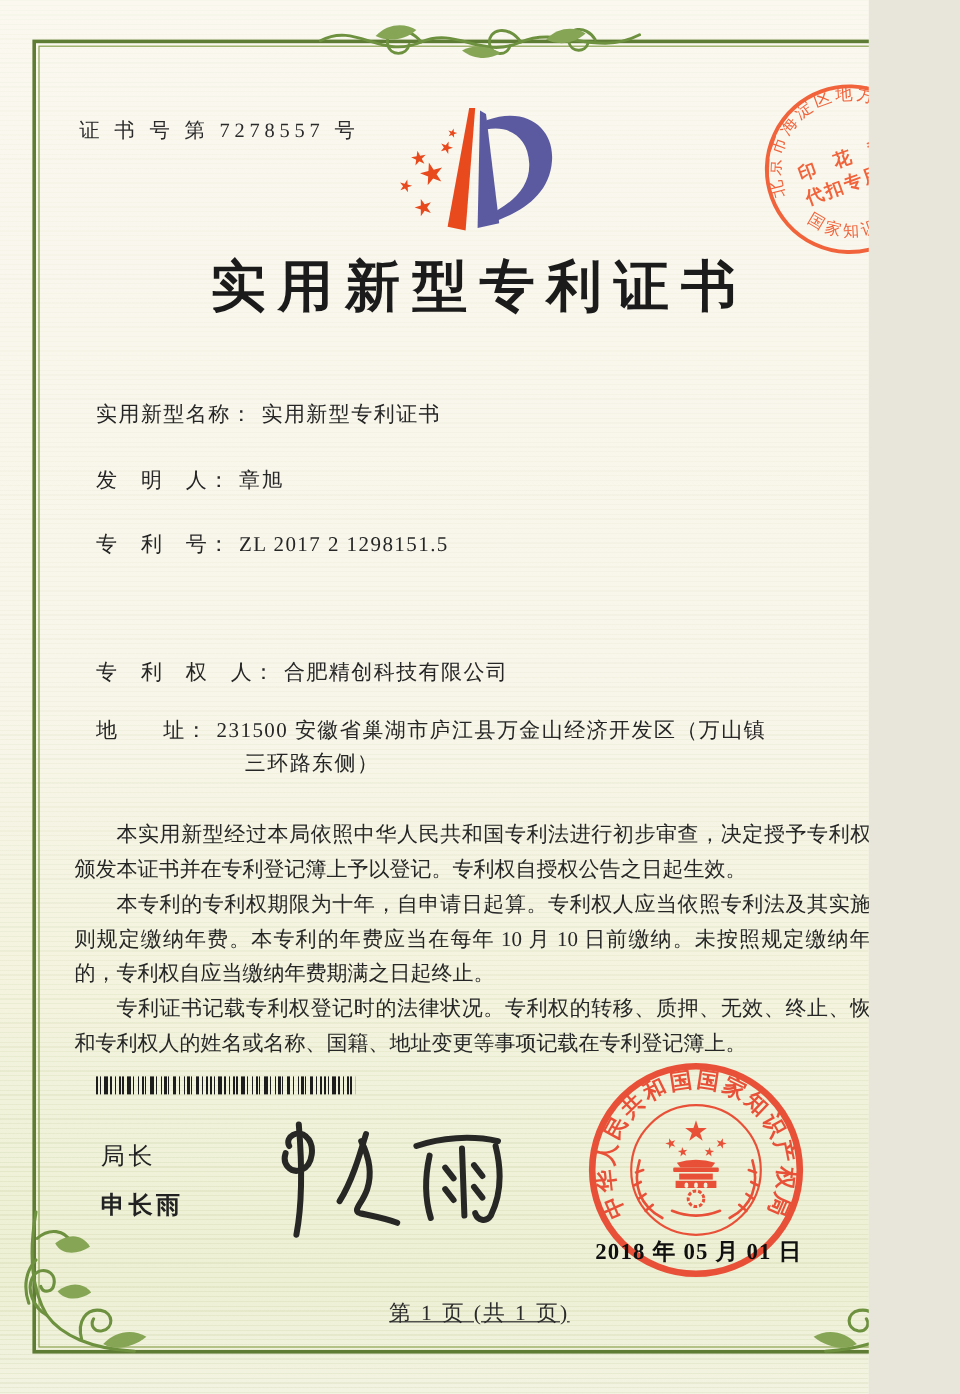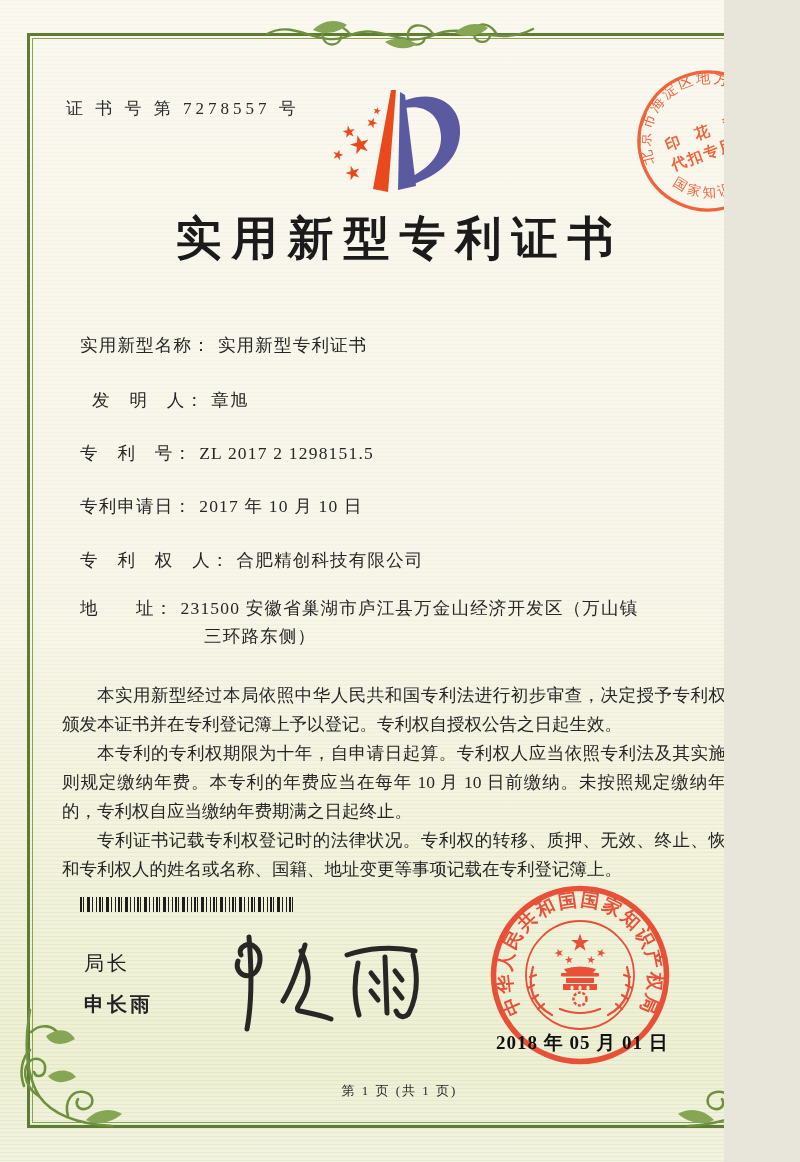--- a/index.html
+++ b/index.html
@@ -25,21 +25,21 @@
   .addr2{left:168px;font-size:17.5px;letter-spacing:1.2px;color:#262626;margin-left:36px;}
   .grant2{position:absolute;left:388px;top:0;white-space:nowrap;}
   .paras{left:62px;top:681px;width:682px;font-size:17.5px;line-height:29px;text-align:justify;color:#262626;}
   .paras p{margin:0;text-indent:2em;}
   .barcode{left:80px;top:897px;width:216px;height:15px;
     background:repeating-linear-gradient(90deg,#1d1d1d 0 2px,transparent 2px 3px,#1d1d1d 3px 4px,
       transparent 4px 7px,#1d1d1d 7px 10px,transparent 10px 12px,#1d1d1d 12px 13px,transparent 13px 16px,
       #1d1d1d 16px 17px,transparent 17px 19px);}
   .signer{left:84px;font-size:20px;letter-spacing:3px;color:#222;}
   .sealdate{left:496px;top:1030px;font-size:19px;letter-spacing:1px;color:#101010;font-weight:600;}
-  .footer{left:27px;top:1082px;width:745px;text-align:center;font-size:13px;letter-spacing:2px;color:#2b2b2b;}
+  .footer{left:27px;top:1082px;width:745px;text-align:center;font-size:18px;letter-spacing:2px;color:#2b2b2b;text-decoration:underline;}
   svg{display:block;}
 </style>
 </head>
 <body>
 
 <div class="page">
 
   <div class="frame"></div>
 
   <svg class="abs" style="left:265px;top:8px;" width="270" height="58" viewBox="0 0 270 58">
@@ -125,28 +125,25 @@
       <use href="#st" transform="translate(16,75) scale(5.5) rotate(15)"></use>
       <use href="#st" transform="translate(31,93) scale(7.5) rotate(-18)"></use>
     </g>
   </svg>
 
   <div class="abs title">实用新型专利证书</div>
 
   <div class="abs row" style="top:333px;">
     <span>实用新型名称：</span><span class="val">实用新型专利证书</span>
   </div>
-  <div class="abs row" style="top:388px;margin-left:12px;">
+  <div class="abs row" style="top:388px;">
     <span>发　明　人：</span><span class="val">章旭</span>
   </div>
   <div class="abs row" style="top:441px;">
     <span>专　利　号：</span><span class="val">ZL 2017 2 1298151.5</span>
-  </div>
-  <div class="abs row" style="top:494px;">
-    <span>专利申请日：</span><span class="val">2017 年 10 月 10 日</span>
   </div>
   <div class="abs row" style="top:548px;">
     <span>专　利　权　人：</span><span class="val">合肥精创科技有限公司</span>
   </div>
   <div class="abs row" style="top:596px;">
     <span>地　　址：</span><span class="val">231500 安徽省巢湖市庐江县万金山经济开发区（万山镇</span>
   </div>
   <div class="abs addr2" style="top:624px;">三环路东侧）</div>
 
   <div class="abs paras">

